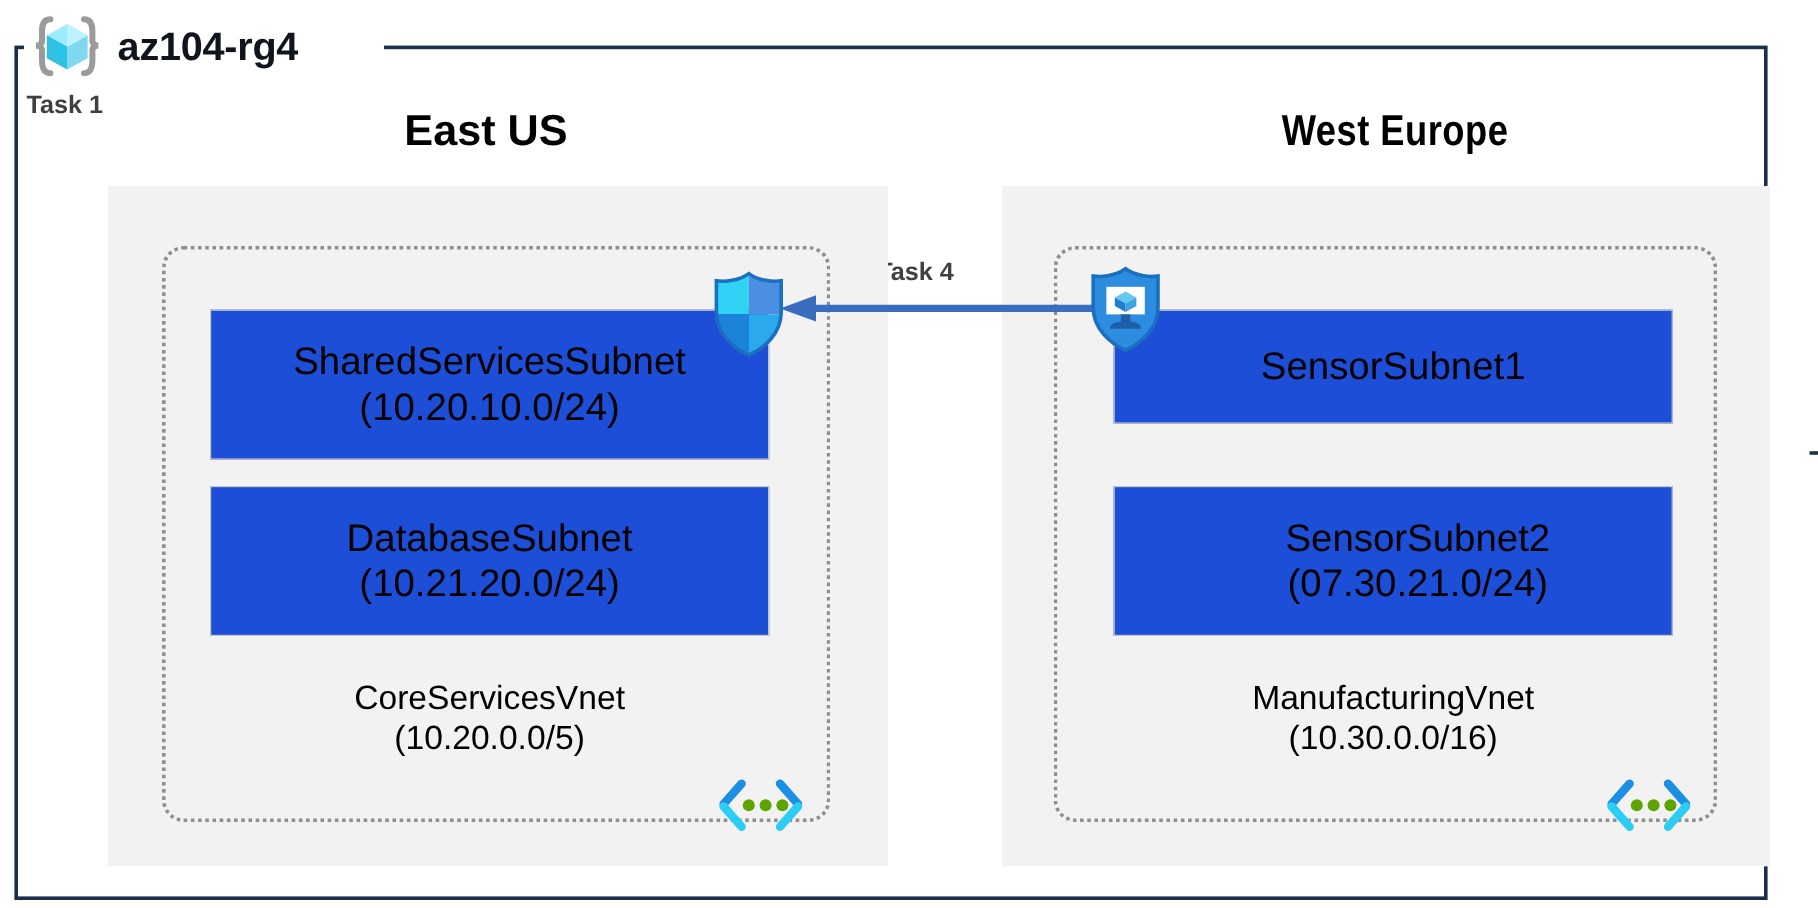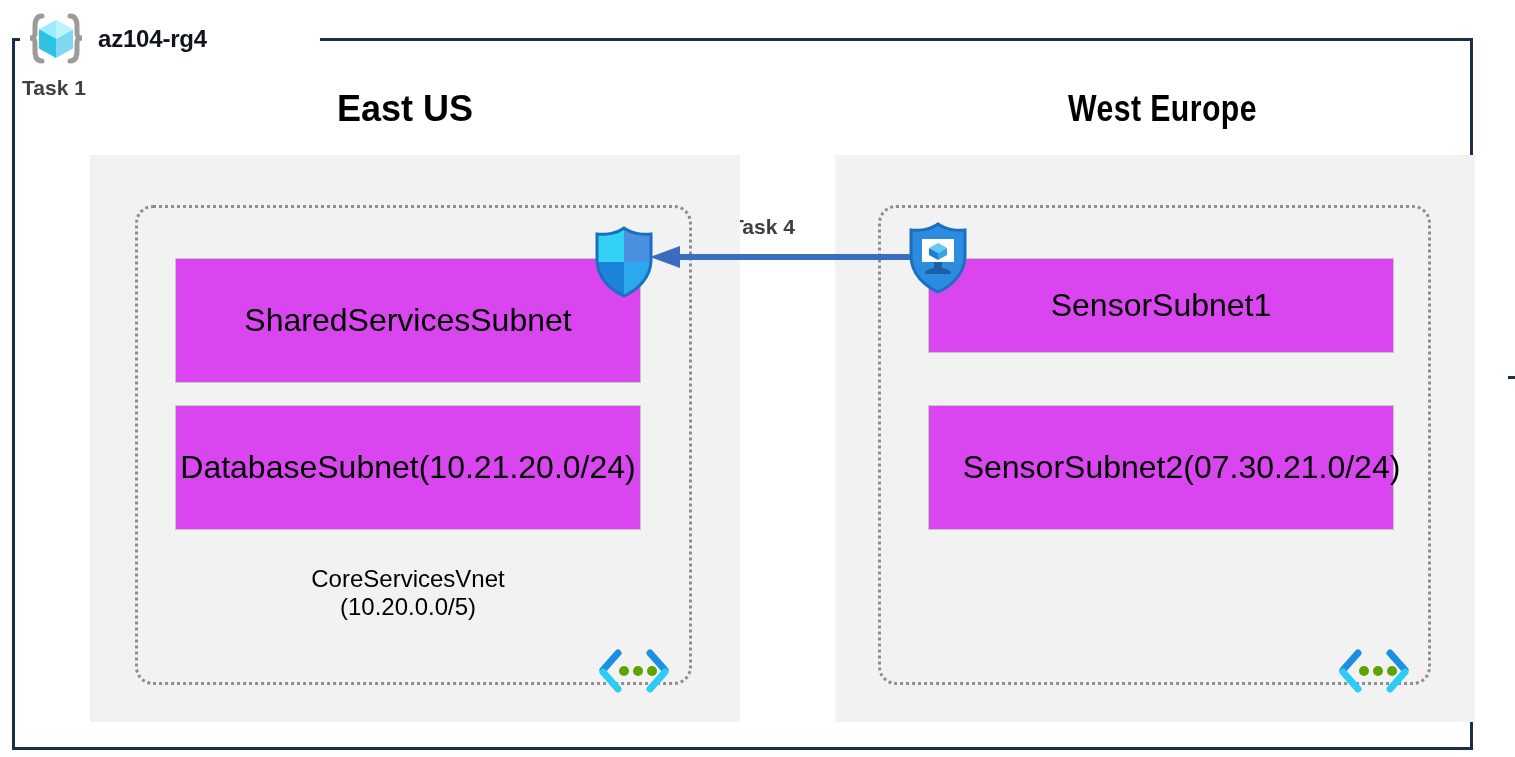--- a/index.html
+++ b/index.html
@@ -44,21 +44,21 @@
   .rg-title-row {
     position: absolute;
     left: 24px;
     top: 8px;
     height: 62px;
     display: flex;
     align-items: center;
     gap: 10px;
   }
   .rg-title-text {
-    font-size: 24px;
+    font-size: 33px;
     font-weight: bold;
     color: #10141c;
     letter-spacing: -0.2px;
     white-space: nowrap;
   }
 
   
   .rg-icon {
     position: relative;
     width: 64px;
@@ -117,25 +117,25 @@
     border-radius: 18px;
     box-sizing: border-box;
     background: transparent;
   }
   #vnet-core   { left: 135px; top: 205px; width: 557px; height: 480px; }
   #vnet-manuf  { left: 878px; top: 205px; width: 553px; height: 480px; }
 
   
   .subnet-box {
     position: absolute;
-    background: #d946ef;
+    background: #1d4ed8;
     border: 1px solid #c6c6c6;
     box-sizing: border-box;
     display: flex;
-    flex-direction: row;
+    flex-direction: column;
     align-items: center;
     justify-content: center;
     line-height: 1.18;
   }
   .subnet-name, .subnet-cidr {
     font-size: 32px;
     color: #000000;
     white-space: nowrap;
   }
   #subnet-sharedservices { left: 175px; top: 258px; width: 466px; height: 125px; }
@@ -143,21 +143,21 @@
   #subnet-sensor1        { left: 928px; top: 258px; width: 466px; height: 95px; }
   #subnet-sensor2        { left: 928px; top: 405px; width: 466px; height: 125px; padding-left: 41px; }
 
   
   .vnet-caption {
     position: absolute;
     text-align: center;
     line-height: 1.18;
   }
   .vnet-name, .vnet-cidr {
-    font-size: 24px;
+    font-size: 28px;
     color: #000000;
     white-space: nowrap;
     display: block;
   }
   #vnet-core-caption  { left: 175px; top: 565px; width: 466px; }
   #vnet-manuf-caption { left: 928px; top: 565px; width: 466px; }
 
   
   .vnet-icon {
     position: absolute;
@@ -230,37 +230,42 @@
   <div class="region-title" id="region-westeurope-title">West Europe</div>
 
   <div class="region-box" id="region-eastus-box"></div>
   <div class="region-box" id="region-westeurope-box"></div>
 
   <div class="vnet-box" id="vnet-core"></div>
   <div class="vnet-box" id="vnet-manuf"></div>
 
   <div class="subnet-box" id="subnet-sharedservices">
     <span class="subnet-name">SharedServicesSubnet</span>
+    <span class="subnet-cidr">(10.20.10.0/24)</span>
   </div>
   <div class="subnet-box" id="subnet-database">
     <span class="subnet-name">DatabaseSubnet</span>
     <span class="subnet-cidr">(10.21.20.0/24)</span>
   </div>
 
   <div class="subnet-box" id="subnet-sensor1">
     <span class="subnet-name">SensorSubnet1</span>
   </div>
   <div class="subnet-box" id="subnet-sensor2">
     <span class="subnet-name">SensorSubnet2</span>
     <span class="subnet-cidr">(07.30.21.0/24)</span>
   </div>
 
   <div class="vnet-caption" id="vnet-core-caption">
     <span class="vnet-name">CoreServicesVnet</span>
     <span class="vnet-cidr">(10.20.0.0/5)</span>
+  </div>
+  <div class="vnet-caption" id="vnet-manuf-caption">
+    <span class="vnet-name">ManufacturingVnet</span>
+    <span class="vnet-cidr">(10.30.0.0/16)</span>
   </div>
 
   <span class="vnet-icon" id="vnet-core-icon">
     <svg width="72" height="46" viewBox="0 0 72 46">
       <path d="M20 5 L5 22" stroke="#1b8fe3" stroke-width="7" stroke-linecap="round" fill="none"></path>
       <path d="M5 24 L20 41" stroke="#2ccdf5" stroke-width="7" stroke-linecap="round" fill="none"></path>
       <path d="M52 5 L67 22" stroke="#1b8fe3" stroke-width="7" stroke-linecap="round" fill="none"></path>
       <path d="M67 24 L52 41" stroke="#2ccdf5" stroke-width="7" stroke-linecap="round" fill="none"></path>
       <circle cx="26" cy="23" r="5" fill="#5ea300"></circle>
       <circle cx="40" cy="23" r="5" fill="#5ea300"></circle>

